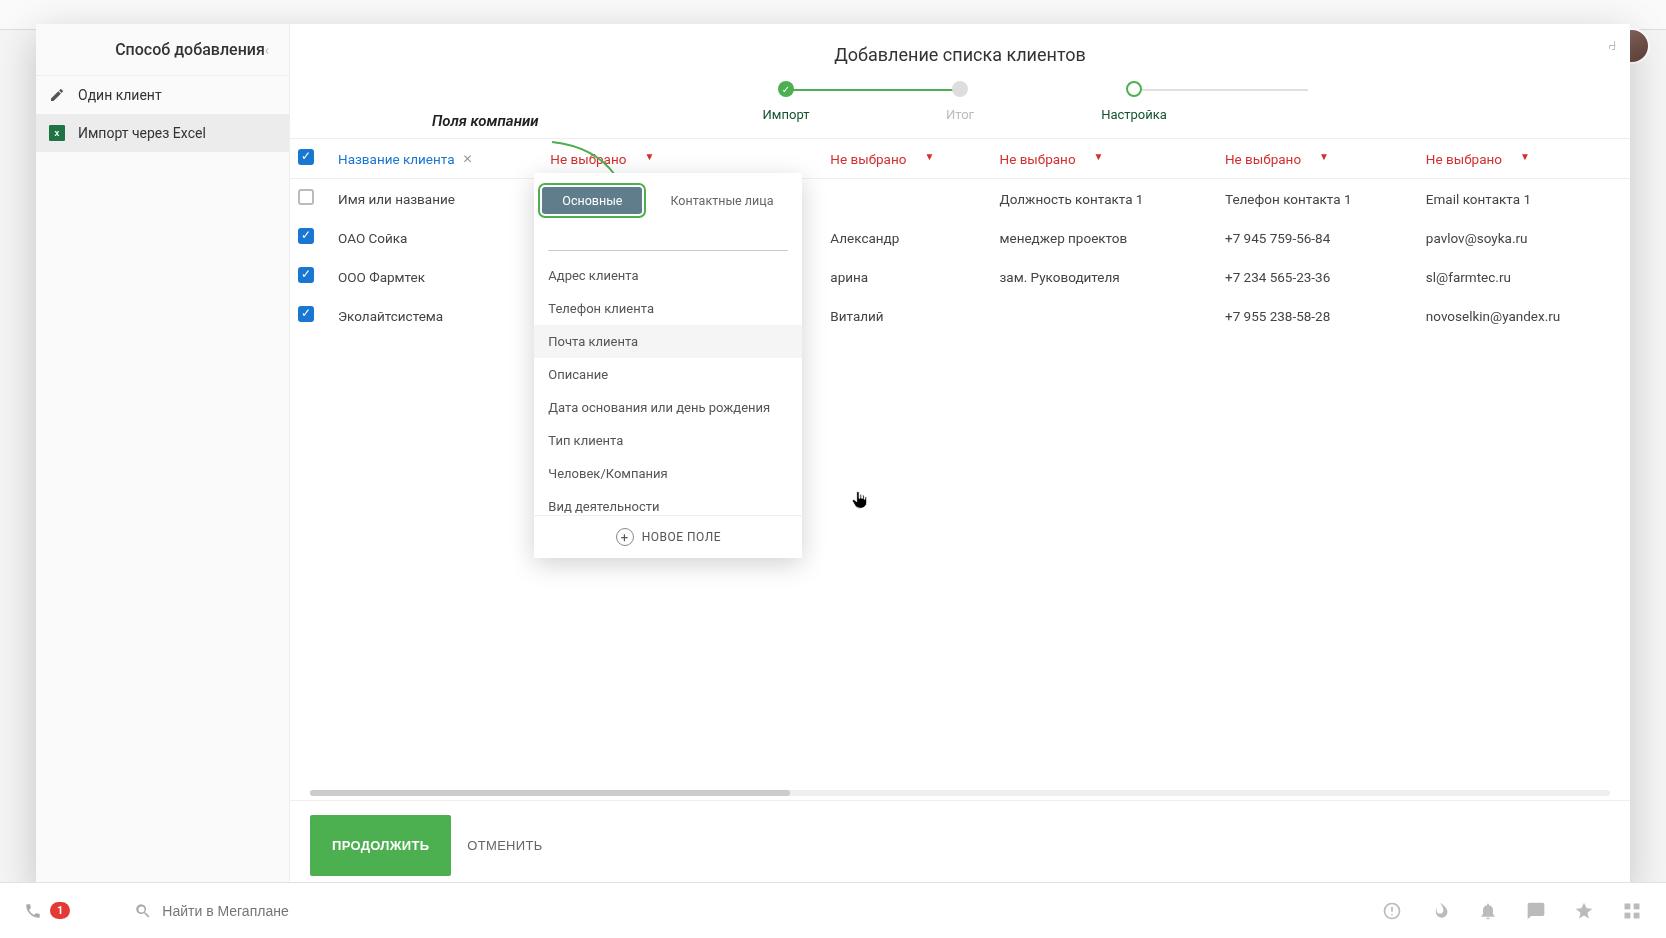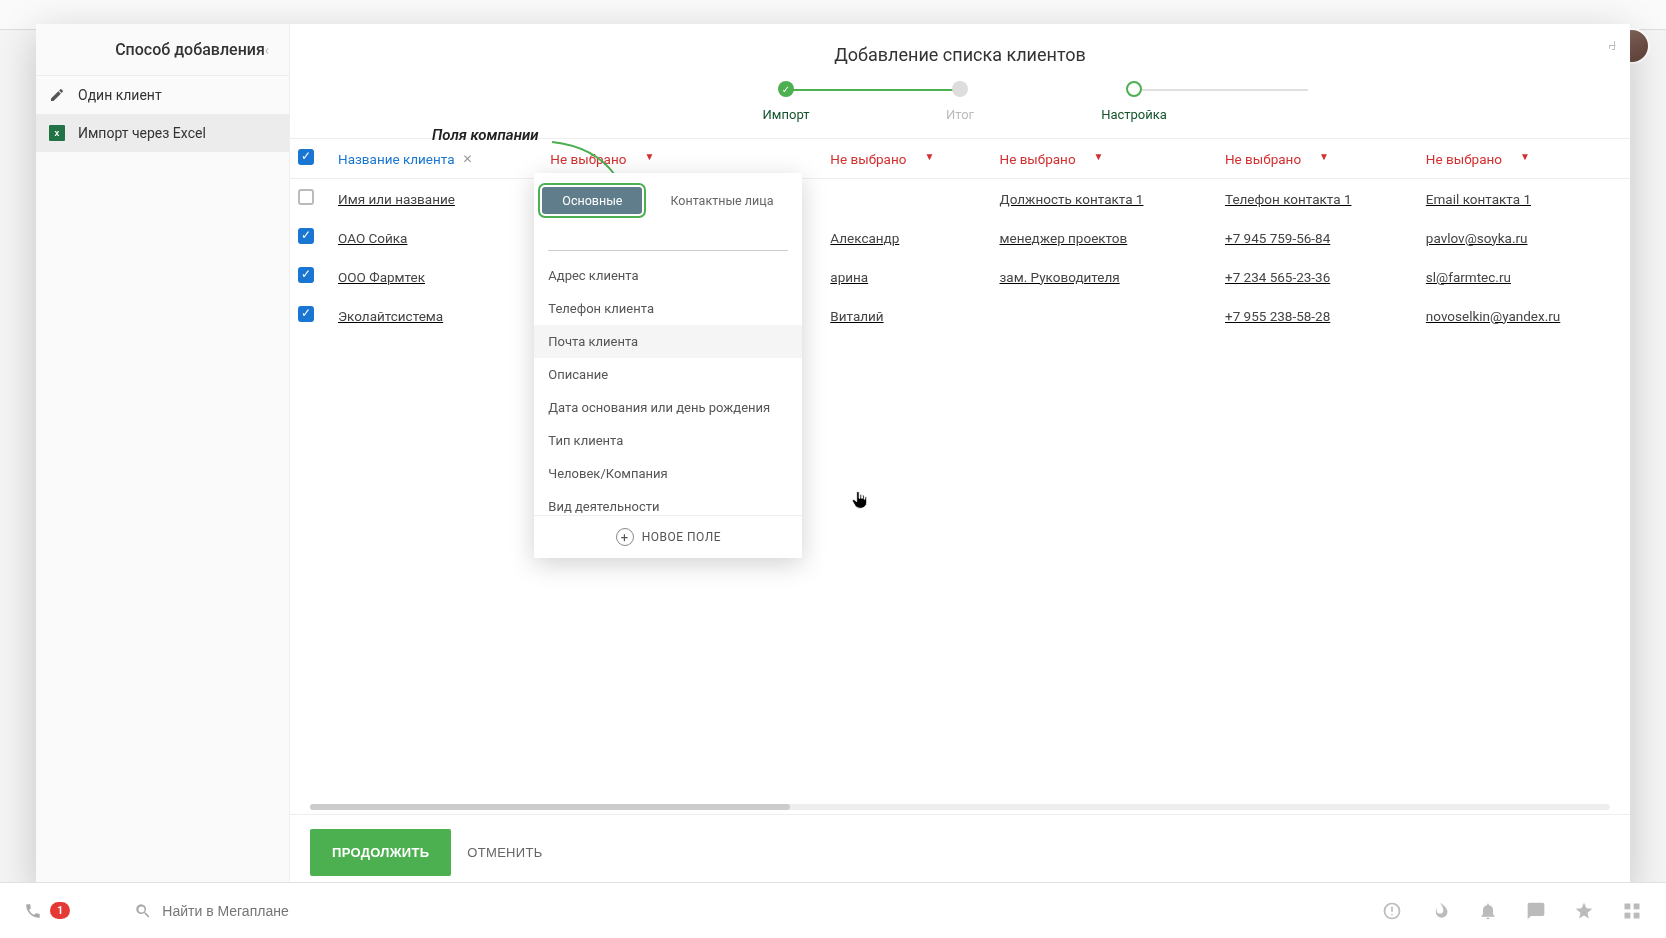--- a/index.html
+++ b/index.html
@@ -38,26 +38,26 @@
 .step .dot { width: 16px; height: 16px; border-radius: 50%; background: #4caf50; display: flex; align-items: center; justify-content: center; color: #fff; font-size: 10px; }
 .step .dot.ring { background: #fff; border: 2px solid #4caf50; }
 .step .dot.grey { background: #ddd; }
 .step .lbl { margin-top: 10px; font-size: 13px; color: #14532d; }
 .step .lbl.grey { color: #bbb; }
 .step-line { position: absolute; top: 8px; left: 50%; width: 174px; height: 2px; background: #4caf50; z-index: 0; }
 .step-line.grey { background: #e0e0e0; }
 .step .dot { z-index: 1; position: relative; }
 
 
-.anno { position: absolute; top: 102px; left: 142px; font-style: italic; font-weight: 600; font-size: 15px; color: #222; z-index: 20; }
+.anno { position: absolute; top: 88px; left: 142px; font-style: italic; font-weight: 600; font-size: 15px; color: #222; z-index: 20; }
 .curve1 { position: absolute; top: 114px; left: 258px; z-index: 20; pointer-events: none; }
 .curve2 { position: absolute; top: 216px; left: 354px; z-index: 20; pointer-events: none; }
 
 
-.table-wrap { flex: 1; overflow: auto; border-top: 1px solid #eee; margin: 6px 0 0; text-decoration: underline; }
+.table-wrap { flex: 1; overflow: auto; border-top: 1px solid #eee; margin: 6px 0 0; }
 .table { width: 100%; border-collapse: collapse; }
 .table th, .table td { text-align: left; font-size: 13.5px; color: #444; padding: 10px 8px; white-space: nowrap; }
 .table th { font-weight: 400; border-bottom: 1px solid #eee; }
 .col-check { width: 40px; text-align: center; }
 .th-mapped { color: #1976d2; display: inline-flex; align-items: center; gap: 6px; }
 .th-mapped .xx { color: #999; font-size: 12px; margin-left: 2px; }
 .th-unmapped { color: #d32f2f; display: inline-flex; gap: 18px; }
 .chev-d { color: inherit; font-size: 10px; }
 .chk { width: 16px; height: 16px; border: 2px solid #1976d2; border-radius: 3px; display: inline-block; position: relative; }
 .chk.on { background: #1976d2; }
@@ -74,21 +74,21 @@
 .popup-search input { border: none; outline: none; width: 100%; font-size: 13px; }
 .popup-list { max-height: 260px; overflow-y: auto; padding: 4px 0; }
 .popup-item { padding: 9px 14px; font-size: 13px; color: #555; cursor: pointer; }
 .popup-item.hover { background: #f5f5f5; }
 .popup-footer { border-top: 1px solid #eee; padding: 12px; display: flex; align-items: center; justify-content: center; gap: 8px; color: #555; font-size: 12px; letter-spacing: .5px; cursor: pointer; }
 .popup-footer .plus { width: 18px; height: 18px; border: 1.5px solid #888; border-radius: 50%; display: inline-flex; align-items: center; justify-content: center; font-size: 13px; }
 .cursor-hand { position: absolute; top: 350px; left: 308px; z-index: 40; font-size: 18px; pointer-events: none; }
 
 
 .footer { border-top: 1px solid #eee; padding: 14px 20px; display: flex; gap: 16px; align-items: center; }
-.btn-primary { background: #4caf50; color: #fff; border: none; padding: 16px 22px; font-size: 13px; font-weight: 600; letter-spacing: .3px; cursor: pointer; border-radius: 2px; }
+.btn-primary { background: #4caf50; color: #fff; border: none; padding: 23px 22px; font-size: 13px; font-weight: 600; letter-spacing: .3px; cursor: pointer; border-radius: 2px; }
 .btn-secondary { background: none; border: none; color: #666; font-size: 13px; letter-spacing: .3px; cursor: pointer; }
 
 .hscroll { height: 6px; background: #eee; margin: 0 20px 4px; border-radius: 3px; position: relative; }
 .hscroll-thumb { position: absolute; left: 0; width: 480px; height: 100%; background: #ccc; border-radius: 3px; }
 
 
 .popup-host { position: relative; }
 </style>
 </head>
 <body>

